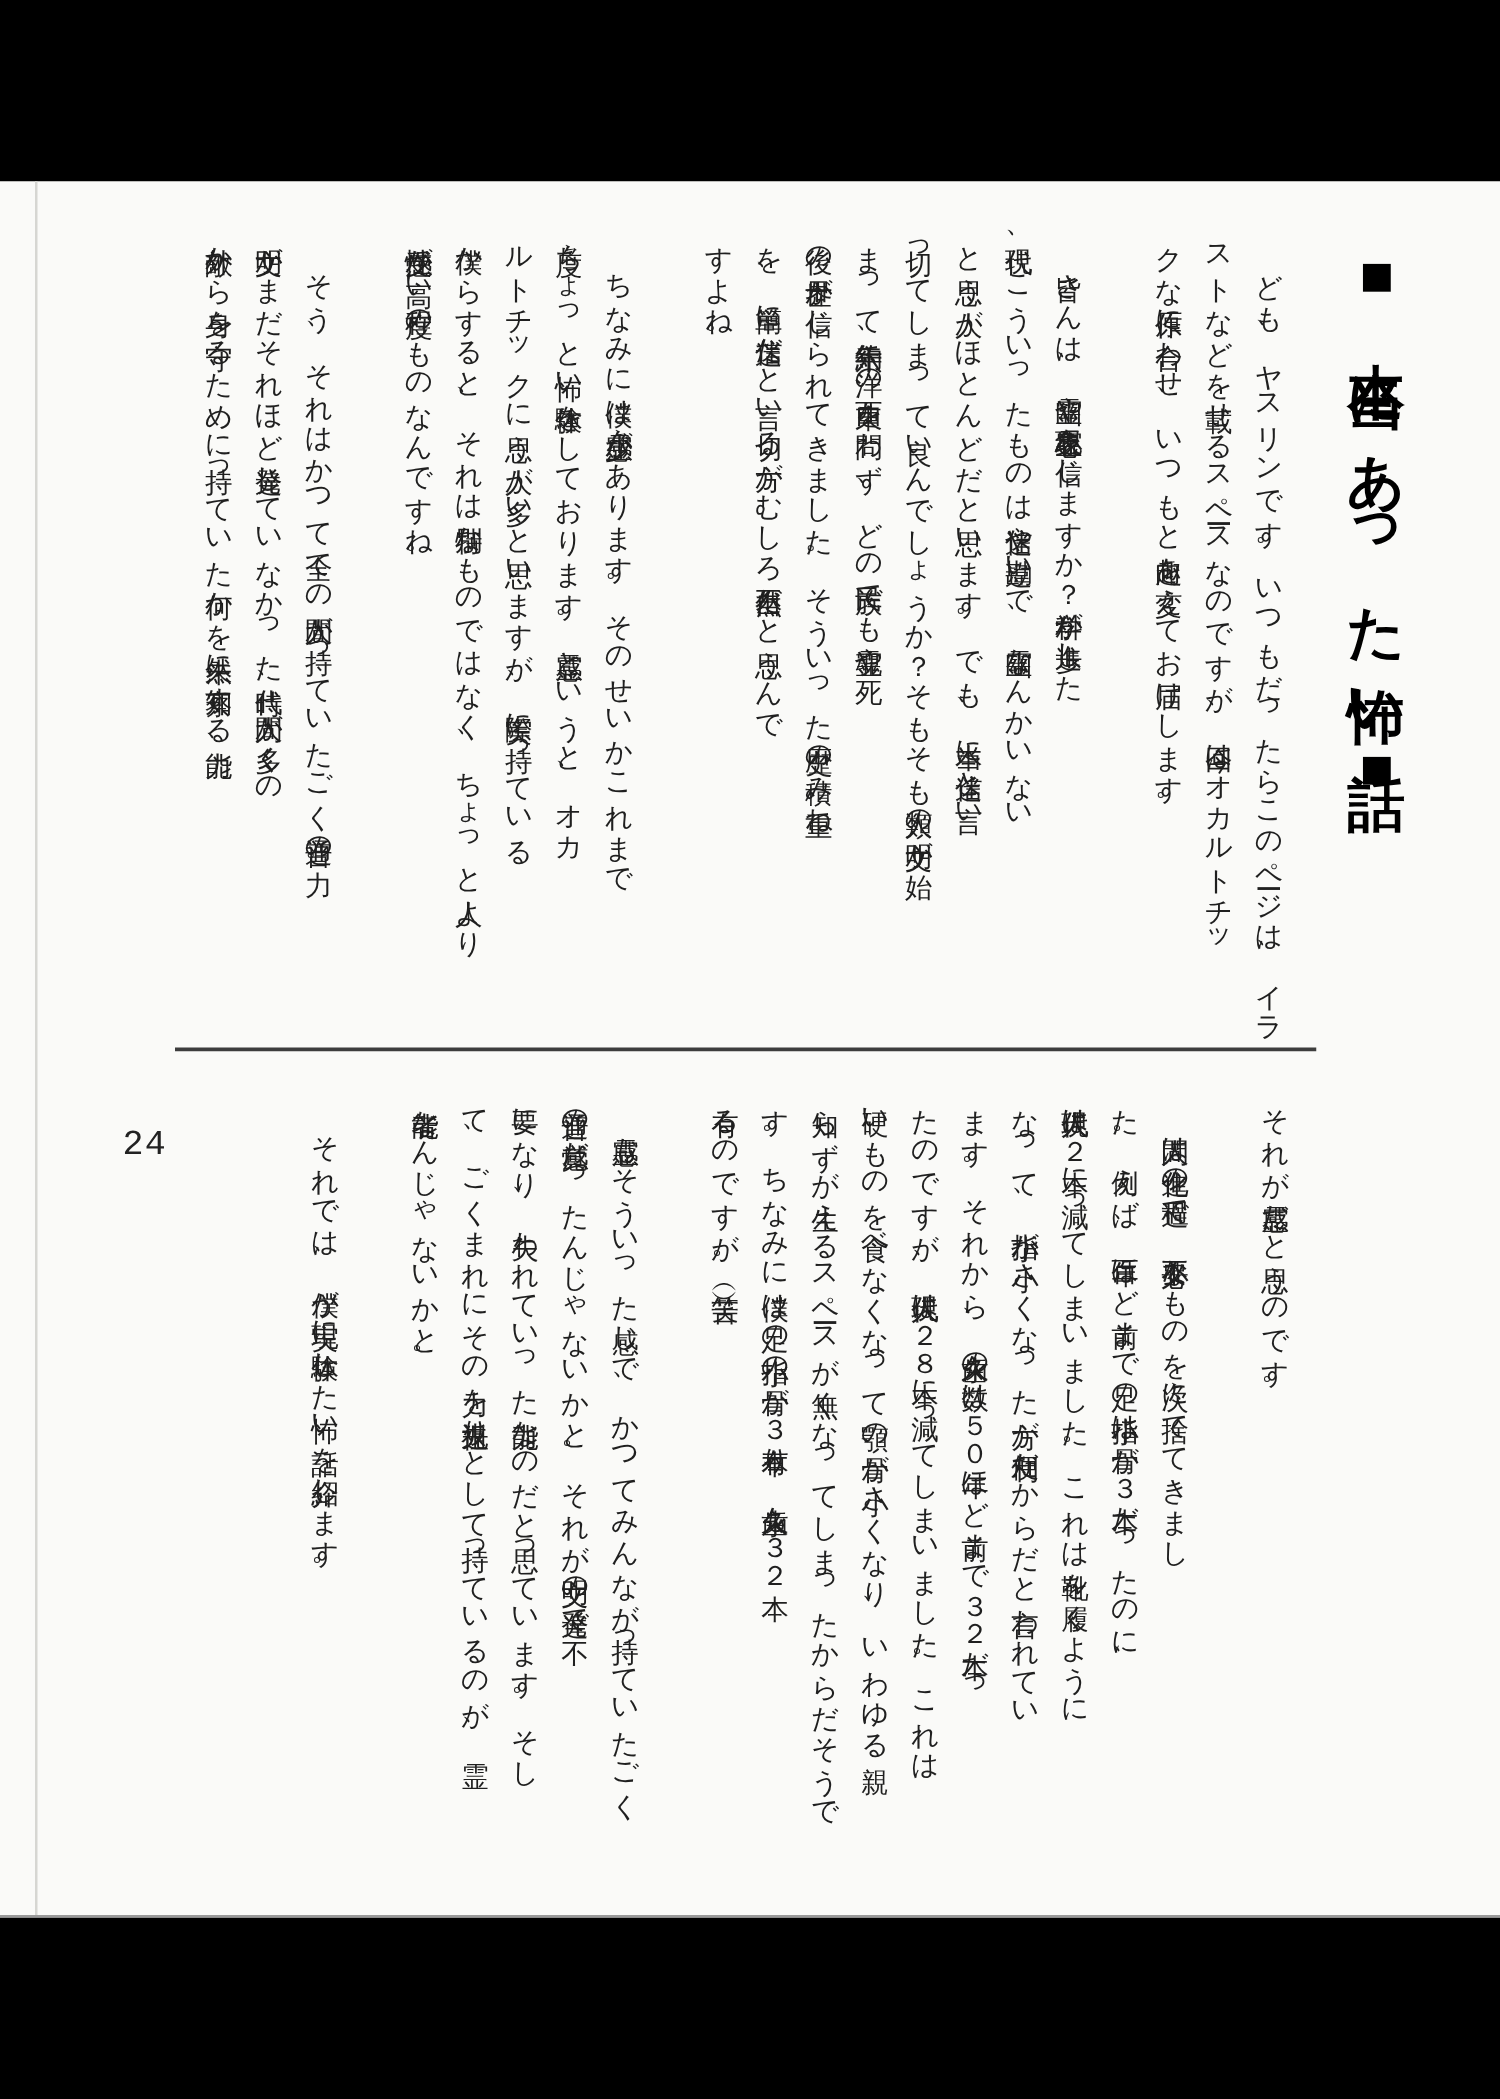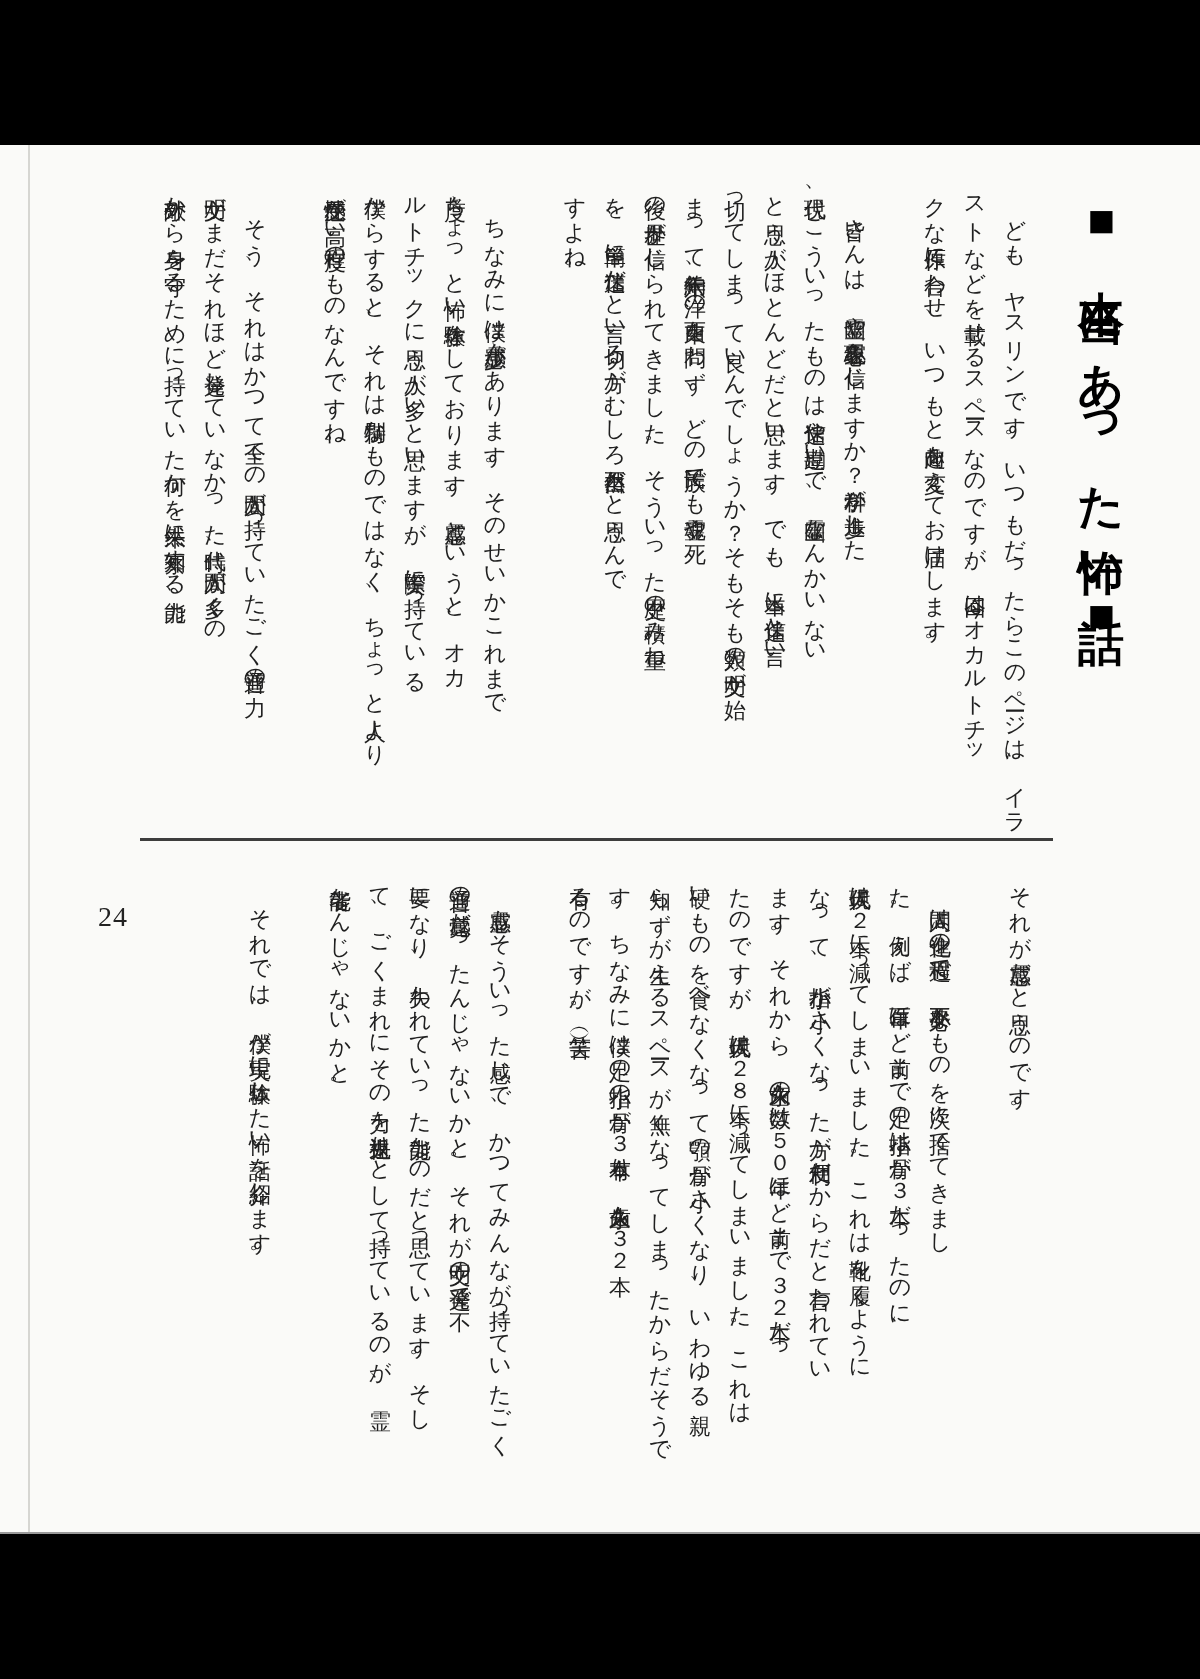--- a/index.html
+++ b/index.html
@@ -76,20 +76,21 @@
     height: 3px;
     background: #3d3d3d;
   }
   .page-number {
     position: absolute;
     left: 98px;
     top: 756px;
     font-size: 28px;
     color: #222222;
     letter-spacing: 1px;
+    font-family: Liberation Mono, monospace;
   }
 </style>
 </head>
 <body>
 
 <div class="canvas">
   <div class="paper">
 
     <div class="page-edge-line"></div>
 

